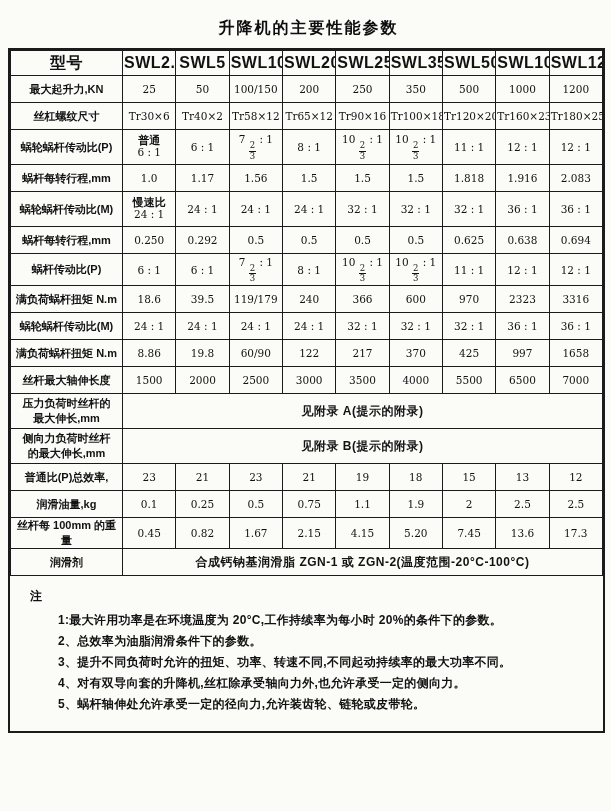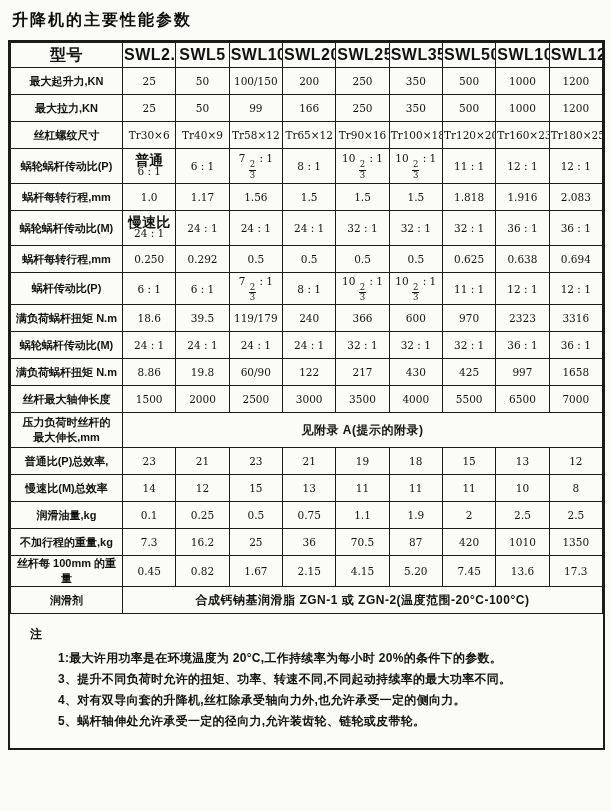--- a/index.html
+++ b/index.html
@@ -3,36 +3,36 @@
 <meta charset="utf-8">
 <style>
   html,body{margin:0;padding:0;background:#e8e8e6;}
   .page{
     width:611px;height:811px;background:#fbfbf8;box-sizing:border-box;
     padding:6px 6px 0 8px;overflow:hidden;
     font-family:"Liberation Sans",sans-serif;color:#121212;position:relative;
   }
   .title{
     font-size:16px;font-weight:bold;letter-spacing:2px;
-    margin:4px 0 9px 4px;color:#0d0d0d;
+    margin:12px 0 9px 4px;color:#0d0d0d;text-align:center;
   }
   .box{border:2px solid #1b1b1b;background:#fbfbf8;}
   table{width:100%;border-collapse:collapse;table-layout:fixed;}
   col.c-label{width:112px;}
   td{
     border:1px solid #1b1b1b;text-align:center;vertical-align:middle;
     padding:0 1px;height:26px;overflow:hidden;
   }
   thead td{height:24px;font-weight:bold;font-size:16px;letter-spacing:.5px;}
   td.lab{font-weight:bold;font-size:11px;letter-spacing:0;}
   td.val{font-family:"DejaVu Serif",serif;font-size:10.5px;}
   td.merged{font-family:"Liberation Sans",sans-serif;font-weight:bold;font-size:12px;letter-spacing:.5px;margin-left:28px;}
   tr.r2 td{height:34px;}
   tr.rf td{height:31px;}
-  .cell-top{display:block;font-size:14px;line-height:9px;font-family:Liberation Sans, sans-serif;font-weight:bold;}
+  .cell-top{display:block;font-size:11px;line-height:9px;font-family:Liberation Mono, monospace;font-weight:bold;}
   .frac{display:inline-flex;flex-direction:column;vertical-align:-5px;font-size:8.5px;line-height:1.1;text-align:center;}
   .frac .nu{border-bottom:1px solid #121212;padding:0 1px;}
   .frac .de{padding:0 1px;}
   .notes{padding:12px 8px 16px 20px;font-size:12px;font-weight:bold;color:#111;}
   .notes .head{margin-bottom:5px;letter-spacing:1px;}
   .notes ol{list-style:none;margin:0;padding:0 0 0 28px;}
   .notes li{line-height:21px;letter-spacing:.3px;}
 </style>
 </head>
 <body>
@@ -75,35 +75,23 @@
             <td class="val">50</td>
             <td class="val">100/150</td>
             <td class="val">200</td>
             <td class="val">250</td>
             <td class="val">350</td>
             <td class="val">500</td>
             <td class="val">1000</td>
             <td class="val">1200</td>
           </tr>
           <tr>
-            <td class="lab">最大拉力,KN</td>
-            <td class="val">25</td>
-            <td class="val">50</td>
-            <td class="val">99</td>
-            <td class="val">166</td>
-            <td class="val">250</td>
-            <td class="val">350</td>
-            <td class="val">500</td>
-            <td class="val">1000</td>
-            <td class="val">1200</td>
-          </tr>
-          <tr>
             <td class="lab">丝杠螺纹尺寸</td>
             <td class="val">Tr30×6</td>
-            <td class="val">Tr40×9</td>
+            <td class="val">Tr40×2</td>
             <td class="val">Tr58×12</td>
             <td class="val">Tr65×12</td>
             <td class="val">Tr90×16</td>
             <td class="val">Tr100×18</td>
             <td class="val">Tr120×20</td>
             <td class="val">Tr160×23</td>
             <td class="val">Tr180×25</td>
           </tr>
           <tr class="r2">
             <td class="lab">蜗轮蜗杆传动比(P)</td>
@@ -207,88 +195,68 @@
             <td class="val">36 : 1</td>
             <td class="val">36 : 1</td>
           </tr>
           <tr>
             <td class="lab">满负荷蜗杆扭矩 N.m</td>
             <td class="val">8.86</td>
             <td class="val">19.8</td>
             <td class="val">60/90</td>
             <td class="val">122</td>
             <td class="val">217</td>
-            <td class="val">430</td>
+            <td class="val">370</td>
             <td class="val">425</td>
             <td class="val">997</td>
             <td class="val">1658</td>
           </tr>
           <tr>
             <td class="lab">丝杆最大轴伸长度</td>
             <td class="val">1500</td>
             <td class="val">2000</td>
             <td class="val">2500</td>
             <td class="val">3000</td>
             <td class="val">3500</td>
             <td class="val">4000</td>
             <td class="val">5500</td>
             <td class="val">6500</td>
             <td class="val">7000</td>
           </tr>
           <tr class="r2">
             <td class="lab">压力负荷时丝杆的<br>最大伸长,mm</td>
             <td colspan="9" class="merged">见附录 A(提示的附录)</td>
           </tr>
+          <tr class="r2">
+            <td class="lab">侧向力负荷时丝杆<br>的最大伸长,mm</td>
+            <td colspan="9" class="merged">见附录 B(提示的附录)</td>
+          </tr>
           <tr>
             <td class="lab">普通比(P)总效率,</td>
             <td class="val">23</td>
             <td class="val">21</td>
             <td class="val">23</td>
             <td class="val">21</td>
             <td class="val">19</td>
             <td class="val">18</td>
             <td class="val">15</td>
             <td class="val">13</td>
             <td class="val">12</td>
           </tr>
           <tr>
-            <td class="lab">慢速比(M)总效率</td>
-            <td class="val">14</td>
-            <td class="val">12</td>
-            <td class="val">15</td>
-            <td class="val">13</td>
-            <td class="val">11</td>
-            <td class="val">11</td>
-            <td class="val">11</td>
-            <td class="val">10</td>
-            <td class="val">8</td>
-          </tr>
-          <tr>
             <td class="lab">润滑油量,kg</td>
             <td class="val">0.1</td>
             <td class="val">0.25</td>
             <td class="val">0.5</td>
             <td class="val">0.75</td>
             <td class="val">1.1</td>
             <td class="val">1.9</td>
             <td class="val">2</td>
             <td class="val">2.5</td>
             <td class="val">2.5</td>
-          </tr>
-          <tr>
-            <td class="lab">不加行程的重量,kg</td>
-            <td class="val">7.3</td>
-            <td class="val">16.2</td>
-            <td class="val">25</td>
-            <td class="val">36</td>
-            <td class="val">70.5</td>
-            <td class="val">87</td>
-            <td class="val">420</td>
-            <td class="val">1010</td>
-            <td class="val">1350</td>
           </tr>
           <tr>
             <td class="lab">丝杆每 100mm 的重量</td>
             <td class="val">0.45</td>
             <td class="val">0.82</td>
             <td class="val">1.67</td>
             <td class="val">2.15</td>
             <td class="val">4.15</td>
             <td class="val">5.20</td>
             <td class="val">7.45</td>
@@ -299,19 +267,20 @@
             <td class="lab">润滑剂</td>
             <td colspan="9" class="merged">合成钙钠基润滑脂 ZGN-1 或 ZGN-2(温度范围-20°C-100°C)</td>
           </tr>
         </tbody>
     </table>
 
     <div class="notes">
       <div class="head">注</div>
       <ol id="notes-list">
           <li>1:最大许用功率是在环境温度为 20°C,工作持续率为每小时 20%的条件下的参数。</li>
+          <li>2、总效率为油脂润滑条件下的参数。</li>
           <li>3、提升不同负荷时允许的扭矩、功率、转速不同,不同起动持续率的最大功率不同。</li>
           <li>4、对有双导向套的升降机,丝杠除承受轴向力外,也允许承受一定的侧向力。</li>
           <li>5、蜗杆轴伸处允许承受一定的径向力,允许装齿轮、链轮或皮带轮。</li>
         </ol>
     </div>
   </div>
 </div>
 
 </body></html>

